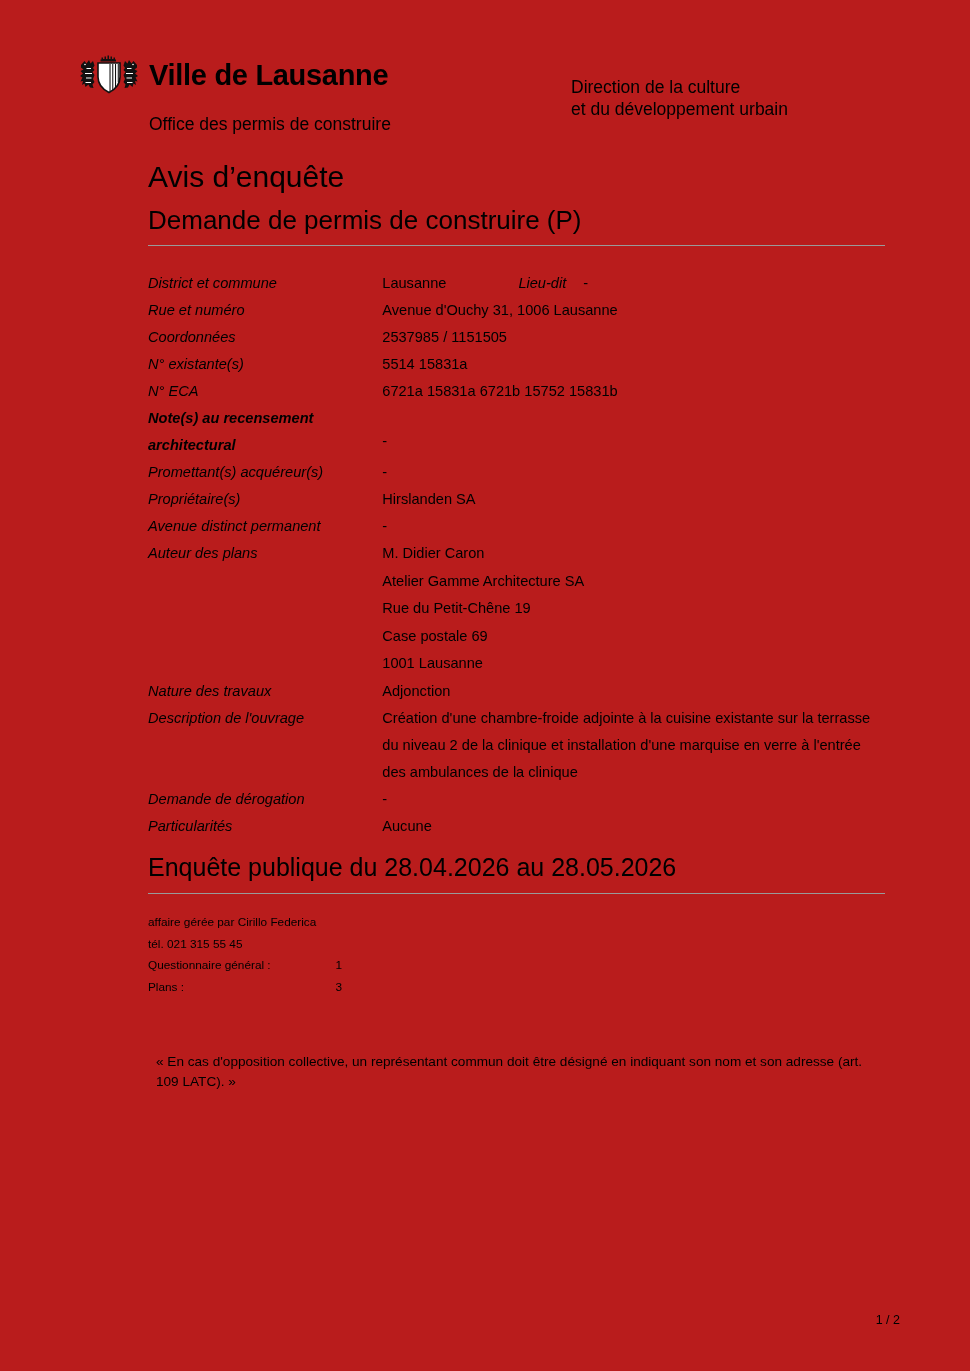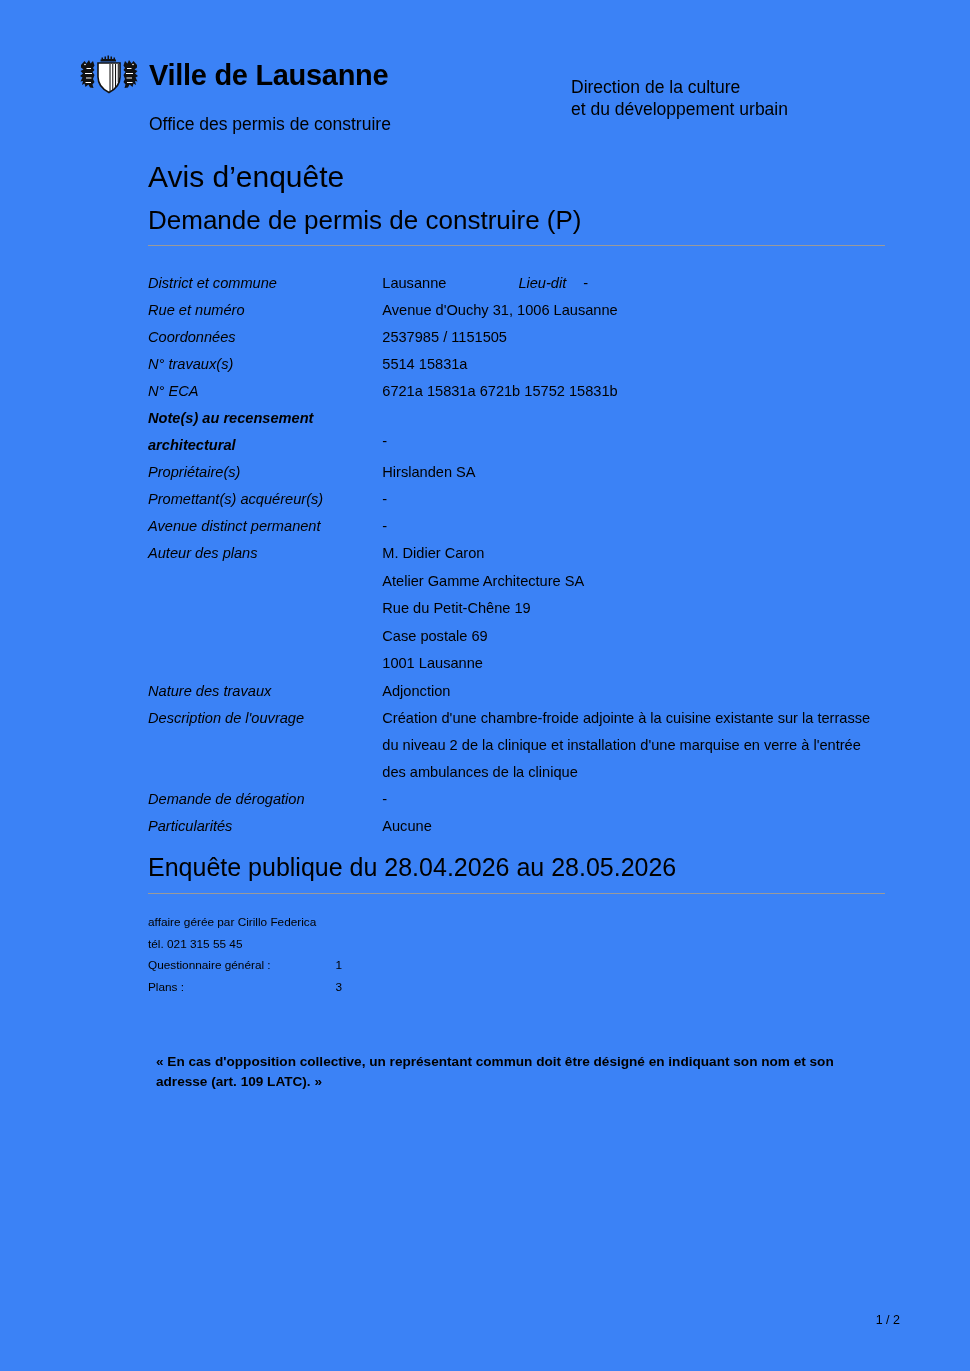--- a/index.html
+++ b/index.html
@@ -9,21 +9,21 @@
   }
   body {
     font-family: "Liberation Sans", sans-serif;
     color: #000000;
     -webkit-font-smoothing: antialiased;
   }
   .page {
     position: relative;
     width: 970px;
     height: 1371px;
-    background: #3b82f6;
+    background: #b91c1c;
     overflow: hidden;
   }
 
   
   .header {
     position: absolute;
     left: 0;
     top: 52px;
     width: 970px;
     height: 80px;
@@ -193,21 +193,21 @@
     text-align: right;
   }
 
   
   .notice {
     position: absolute;
     left: 156px;
     top: 1052px;
     width: 726px;
     font-size: 13.6px;
-    font-weight: bold;
+    font-weight: normal;
     line-height: 20px;
     color: #000;
   }
 
   
   .footer {
     position: absolute;
     left: 0;
     top: 1313px;
     width: 900px;
@@ -282,41 +282,41 @@
       </tr>
       <tr>
         <td class="k">Rue et numéro</td>
         <td class="v">Avenue d'Ouchy 31, 1006 Lausanne</td>
       </tr>
       <tr>
         <td class="k">Coordonnées</td>
         <td class="v">2537985 / 1151505</td>
       </tr>
       <tr>
-        <td class="k">N° travaux(s)</td>
+        <td class="k">N° existante(s)</td>
         <td class="v">5514 15831a</td>
       </tr>
       <tr>
         <td class="k">N° ECA</td>
         <td class="v">6721a 15831a 6721b 15752 15831b</td>
       </tr>
       <tr>
         <td class="k k-multiline">
           <div>Note(s) au recensement</div>
           <div>architectural</div>
         </td>
         <td class="v" style="padding-top:23px">-</td>
       </tr>
       <tr>
+        <td class="k">Promettant(s) acquéreur(s)</td>
+        <td class="v">-</td>
+      </tr>
+      <tr>
         <td class="k">Propriétaire(s)</td>
         <td class="v">Hirslanden SA</td>
-      </tr>
-      <tr>
-        <td class="k">Promettant(s) acquéreur(s)</td>
-        <td class="v">-</td>
       </tr>
       <tr>
         <td class="k">Avenue distinct permanent</td>
         <td class="v">-</td>
       </tr>
       <tr>
         <td class="k">Auteur des plans</td>
         <td class="v">
           <div class="author-line">M. Didier Caron</div>
           <div class="author-line">Atelier Gamme Architecture SA</div>

